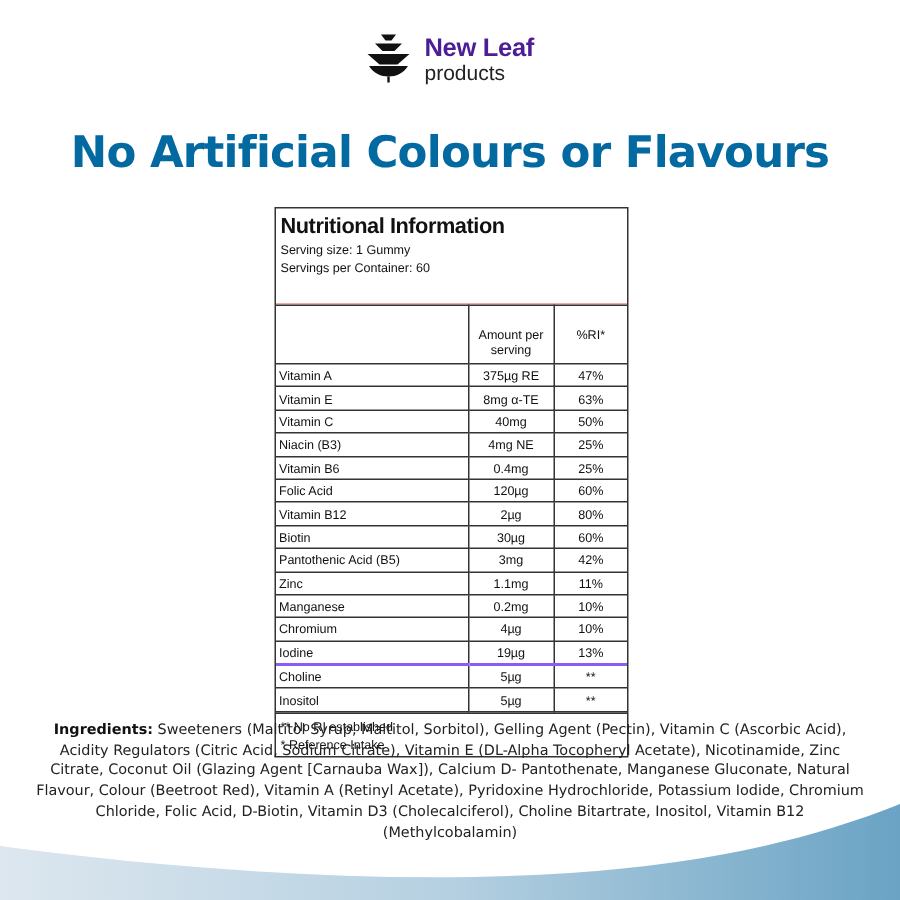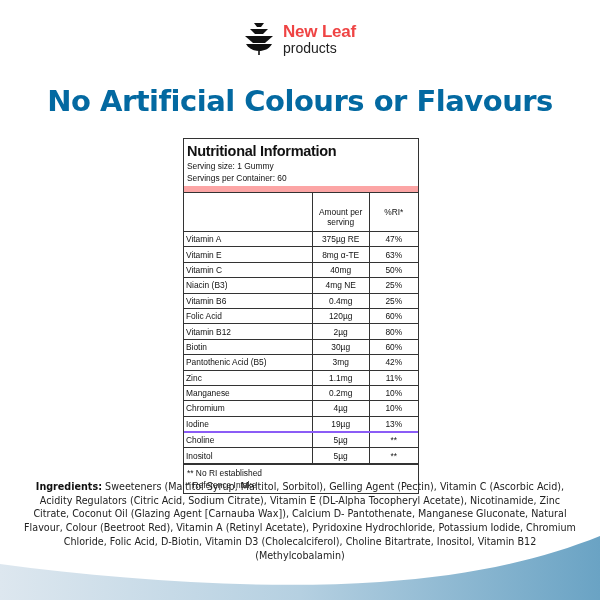--- a/index.html
+++ b/index.html
@@ -5,32 +5,32 @@
     html, body { margin: 0; padding: 0; }
     body {
       width: 600px; height: 600px; position: relative; overflow: hidden;
       background: #ffffff; font-family: "Liberation Sans", sans-serif; color: #111;
     }
     .logo {
       position: absolute; left: 243px; top: 22px; display: flex; align-items: center;
     }
     .logo svg { display: block; }
     .logo-text { margin-left: 8px; line-height: 1; }
-    .logo-name { font-weight: bold; font-size: 17px; color: #ef4444; letter-spacing: -0.2px; }
+    .logo-name { font-weight: bold; font-size: 17px; color: #4c1d95; letter-spacing: -0.2px; }
     .logo-sub { font-size: 14px; color: #222; margin-top: 1px; }
     .headline {
       position: absolute; left: 0; width: 600px; top: 84px; text-align: center;
       font-family: "DejaVu Sans", sans-serif; font-weight: bold; font-size: 29px;
       color: #0369a1; letter-spacing: -0.5px;
     }
     .panel {
       position: absolute; left: 183px; top: 138px; width: 234px;
       border: 1px solid #333; background: #fff; font-size: 8.4px;
     }
-    .panel-head { padding: 3px 3px 2px 3px; border-bottom: 6px solid #fca5a5; }
+    .panel-head { padding: 3px 3px 18px 3px; border-bottom: 1px solid #fca5a5; }
     .panel-title { font-weight: bold; font-size: 14.5px; line-height: 18px; letter-spacing: -0.3px; }
     .panel-line { font-size: 8.4px; line-height: 12px; }
     table { border-collapse: collapse; width: 100%; table-layout: fixed; }
     td, th { border: 1px solid #333; font-weight: normal; padding: 0 2px; height: 14.4px; line-height: 14px; font-size: 8.4px; }
     th { height: 24px; line-height: 10px; text-align: center; vertical-align: top; padding-top: 14px; }
     table tr td:first-child, table tr th:first-child { border-left: none; }
     table tr td:last-child, table tr th:last-child { border-right: none; }
     td.c { text-align: center; }
     tr.thick-top td { border-top: 2px solid #8b5cf6; }
     .col1 { width: 126px; } .col2 { width: 56px; } .col3 { width: 48px; }

